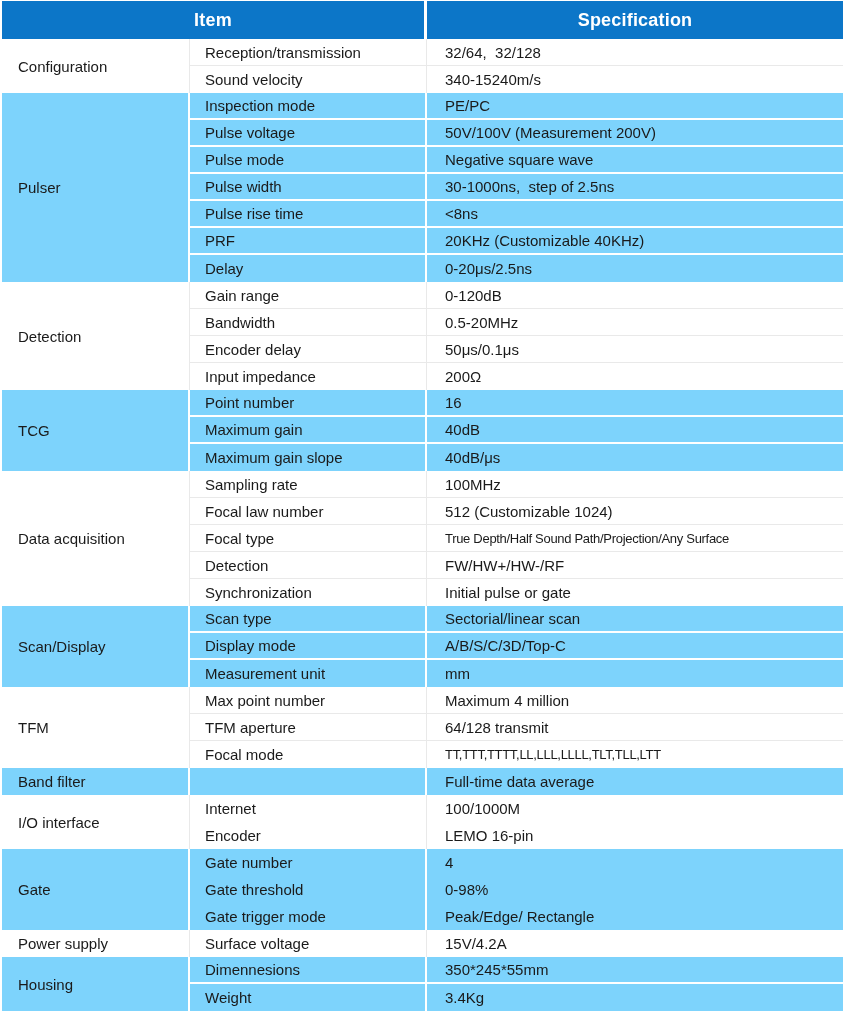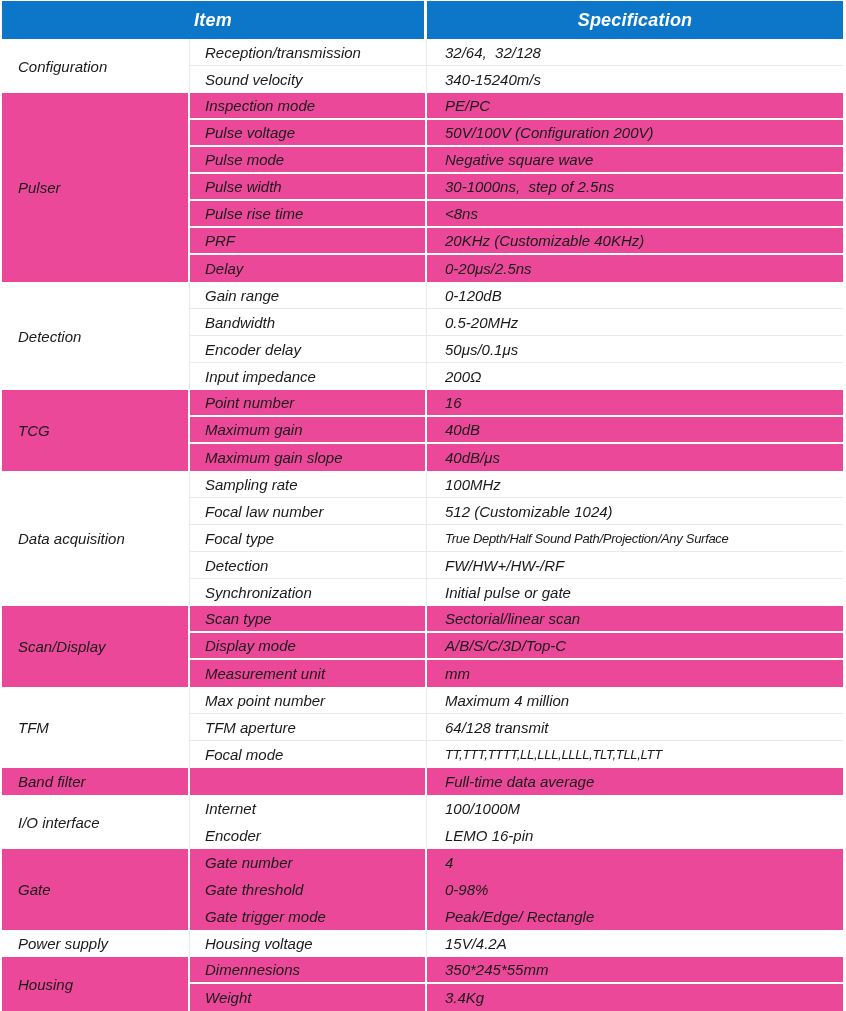--- a/index.html
+++ b/index.html
@@ -11,21 +11,20 @@
     overflow: hidden;
     font-family: "Liberation Sans", "DejaVu Sans", sans-serif;
     color: #1a1a1a;
   }
   table.spec-table {
     border-collapse: separate;
     border-spacing: 0;
     table-layout: fixed;
     margin: 1px 3px 11px 2px;
     width: 841px;
-    font-style: italic;
   }
   th {
     height: 38px;
     box-sizing: border-box;
     background: #0c76c8;
     color: #ffffff;
     font-size: 18px;
     font-weight: bold;
     text-align: center;
     padding: 0;
@@ -37,21 +36,21 @@
     box-sizing: border-box;
     padding: 0;
     font-size: 15px;
     white-space: pre;
     overflow: hidden;
     vertical-align: middle;
   }
   td.c-cat  { padding-left: 16px; }
   td.c-item { padding-left: 15px; }
   td.c-spec { padding-left: 18px; }
-  tr.shaded td { background: #ec4899; }
+  tr.shaded td { background: #7dd3fc; }
   tr.plain  td { background: #ffffff; }
   
   tr.plain  td.c-cat,  tr.plain  td.c-item { border-right: 1px solid #e9e9e9; }
   tr.shaded td.c-cat,  tr.shaded td.c-item { border-right: 2px solid #ffffff; }
   
   tr.plain:not(.last):not(.nosep)  td.c-item,
   tr.plain:not(.last):not(.nosep)  td.c-spec  { border-bottom: 1px solid #e9e9e9; }
   tr.shaded:not(.last):not(.nosep) td.c-item,
   tr.shaded:not(.last):not(.nosep) td.c-spec  { border-bottom: 2px solid #ffffff; }
   td.c-spec.small {
@@ -84,21 +83,21 @@
         <td class="c-item">Sound velocity</td>
         <td class="c-spec">340-15240m/s</td>
       </tr>
       <tr class="shaded">
         <td class="c-cat" rowspan="7">Pulser</td>
         <td class="c-item">Inspection mode</td>
         <td class="c-spec">PE/PC</td>
       </tr>
       <tr class="shaded">
         <td class="c-item">Pulse voltage</td>
-        <td class="c-spec">50V/100V (Configuration 200V)</td>
+        <td class="c-spec">50V/100V (Measurement 200V)</td>
       </tr>
       <tr class="shaded">
         <td class="c-item">Pulse mode</td>
         <td class="c-spec">Negative square wave</td>
       </tr>
       <tr class="shaded">
         <td class="c-item">Pulse width</td>
         <td class="c-spec">30-1000ns,  step of 2.5ns</td>
       </tr>
       <tr class="shaded">
@@ -212,21 +211,21 @@
       <tr class="shaded nosep">
         <td class="c-item">Gate threshold</td>
         <td class="c-spec">0-98%</td>
       </tr>
       <tr class="shaded last nosep">
         <td class="c-item">Gate trigger mode</td>
         <td class="c-spec">Peak/Edge/ Rectangle</td>
       </tr>
       <tr class="plain last">
         <td class="c-cat" rowspan="1">Power supply</td>
-        <td class="c-item">Housing voltage</td>
+        <td class="c-item">Surface voltage</td>
         <td class="c-spec">15V/4.2A</td>
       </tr>
       <tr class="shaded">
         <td class="c-cat" rowspan="2">Housing</td>
         <td class="c-item">Dimennesions</td>
         <td class="c-spec">350*245*55mm</td>
       </tr>
       <tr class="shaded last">
         <td class="c-item">Weight</td>
         <td class="c-spec">3.4Kg</td>

